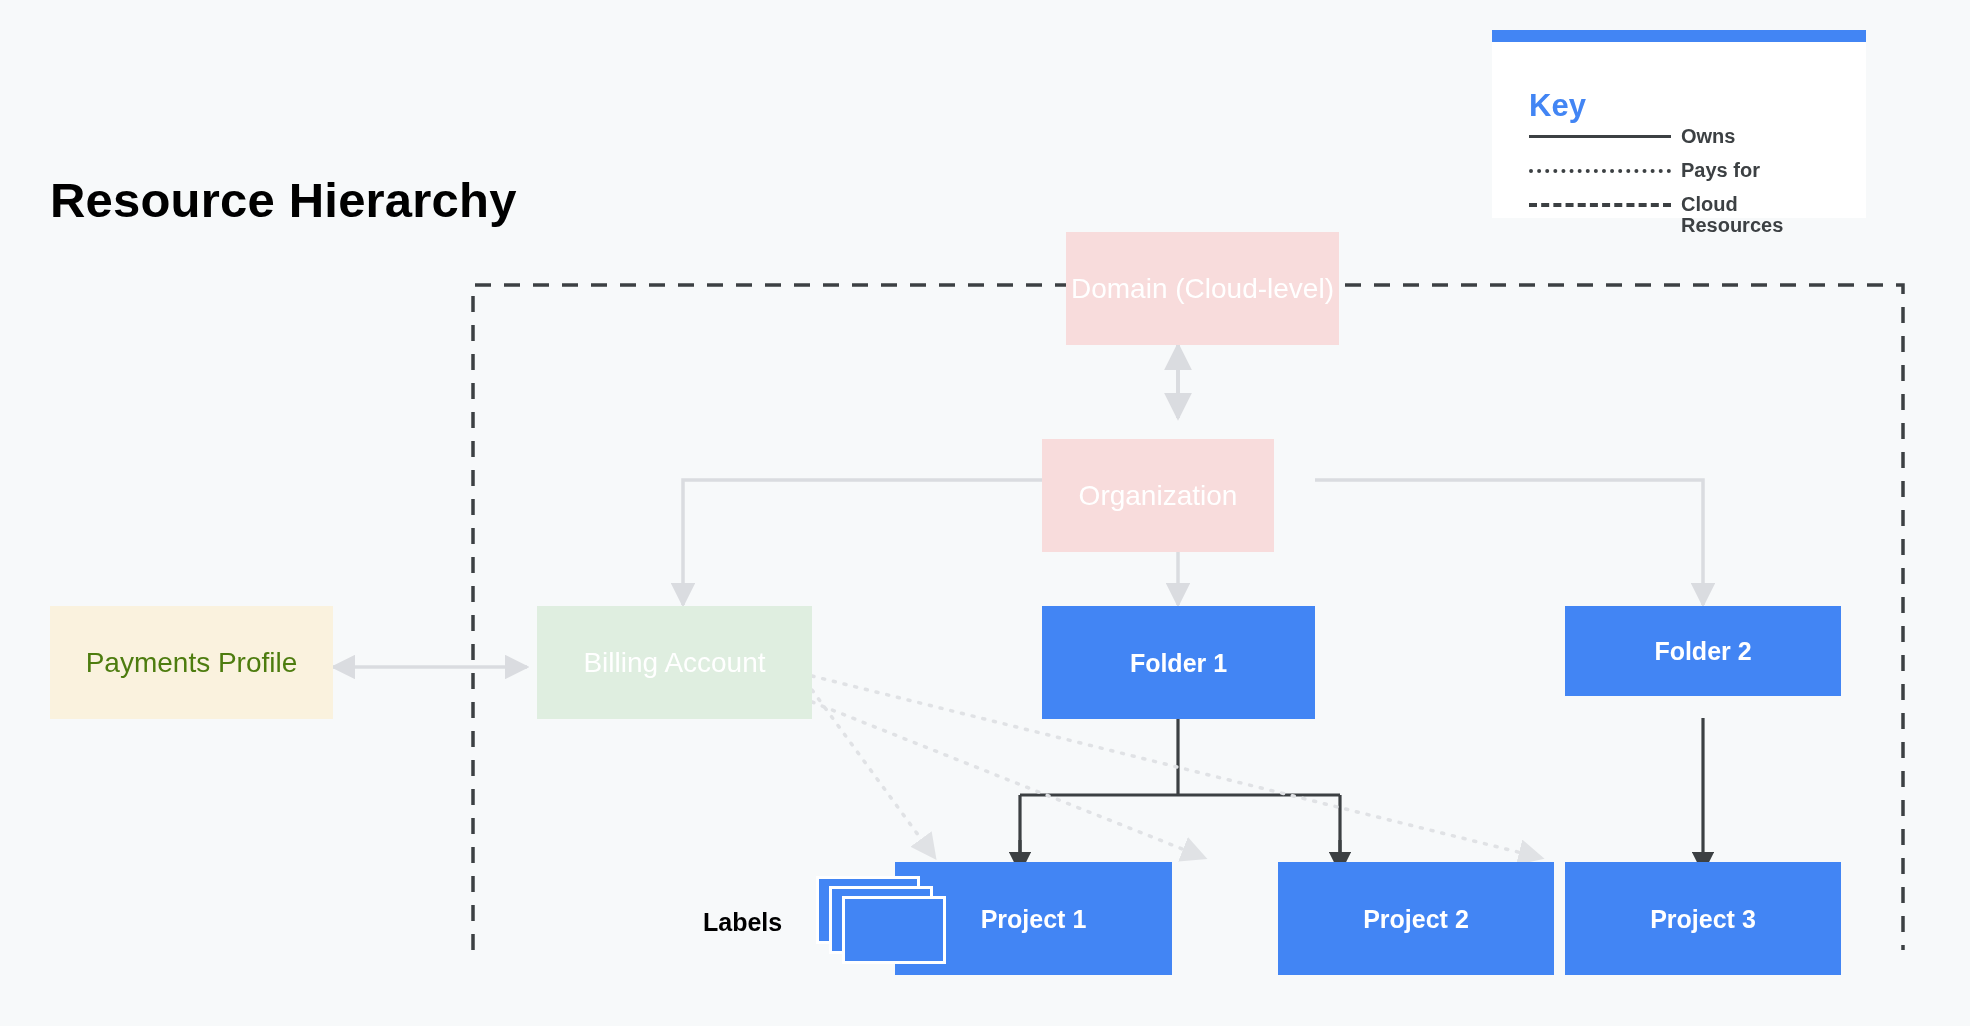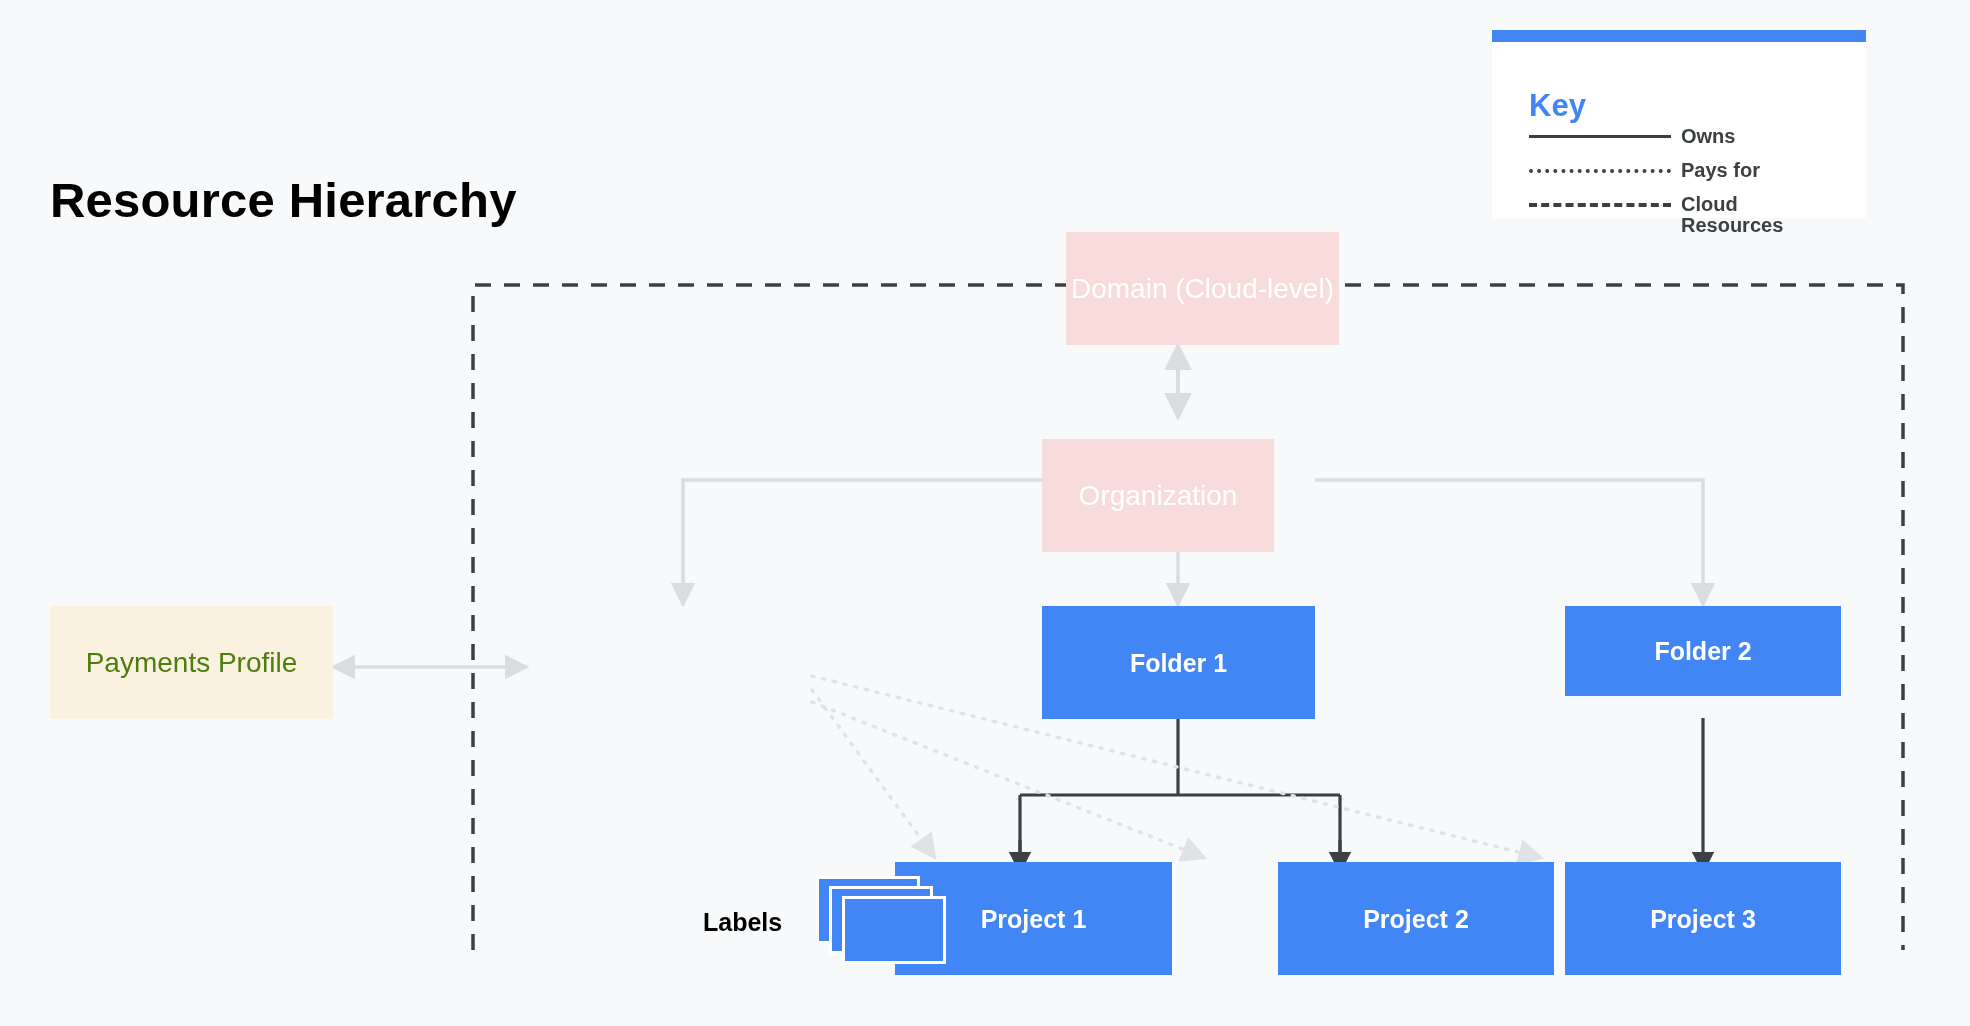--- a/index.html
+++ b/index.html
@@ -233,20 +233,23 @@
   </div>
 
   <div class="node pink" style="left:1042px; top:419px; width:232px; height:113px;margin-top:20px;">
     <span class="node-label">Organization</span>
   </div>
 
   <div class="node cream" style="left:50px; top:606px; width:283px; height:113px;">
     <span class="node-label">Payments Profile</span>
   </div>
 
+  <div class="node green" style="left:537px; top:606px; width:275px; height:113px;">
+    <span class="node-label">Billing Account</span>
+  </div>
 
   <div class="node blue" style="left:1042px; top:606px; width:273px; height:113px;">
     <span class="node-label">Folder 1</span>
   </div>
 
   <div class="node blue" style="left:1565px; top:606px; width:276px; height:90px;">
     <span class="node-label">Folder 2</span>
   </div>
 
   <div class="node blue" style="left:895px; top:862px; width:277px; height:113px;">

